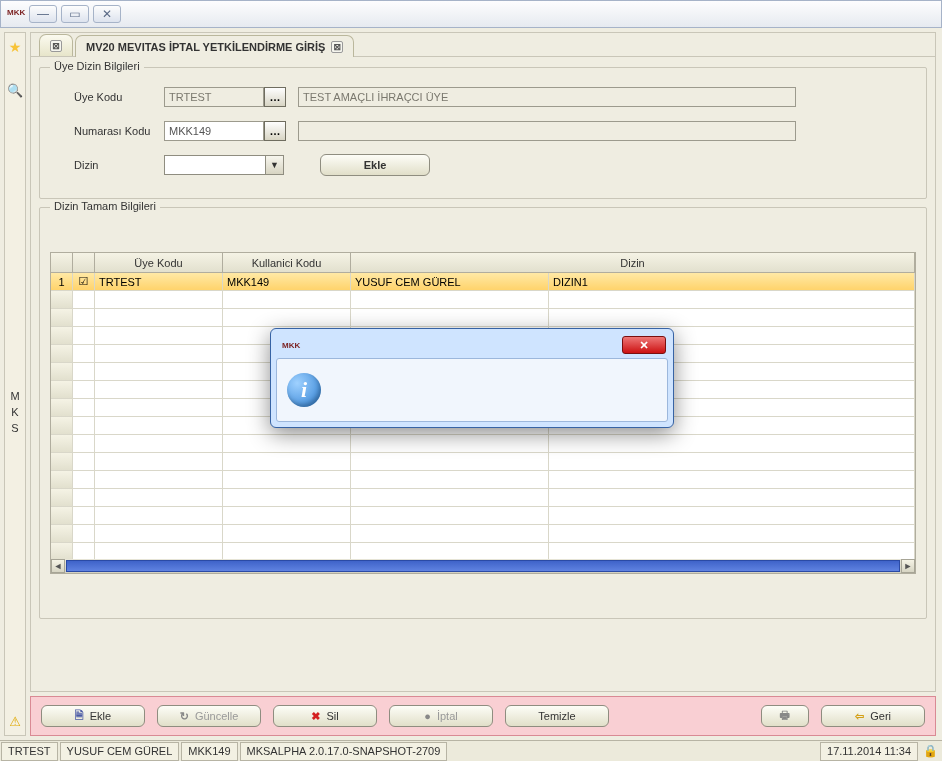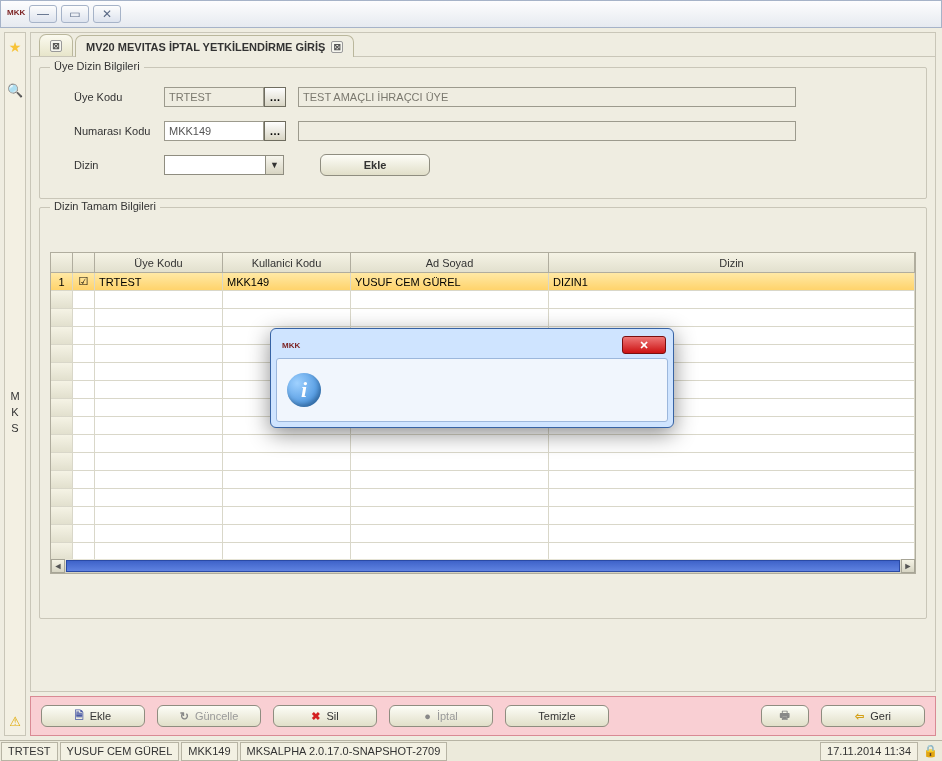--- a/index.html
+++ b/index.html
@@ -240,21 +240,20 @@
       <div class="group" style="padding:10px 6px 6px;">
         <span class="legend">Dizin Tamam Bilgileri</span>
         <div style="height:30px"></div>
 
         <div class="grid">
           <div class="headerrow">
             <div class="hcell" style="width:22px"></div>
             <div class="hcell" style="width:22px"></div>
             <div class="hcell" style="width:128px">Üye Kodu</div>
             <div class="hcell" style="width:128px">Kullanici Kodu</div>
-            <div class="hcell" style="width:198px">Ad Soyad</div>
             <div class="hcell" style="flex:1">Dizin</div>
           </div>
           <div class="body">
             <div class="row sel">
               <div class="rcell rn" style="width:22px">1</div>
               <div class="rcell" style="width:22px;justify-content:center">☑</div>
               <div class="rcell" style="width:128px">TRTEST</div>
               <div class="rcell" style="width:128px">MKK149</div>
               <div class="rcell" style="width:198px">YUSUF CEM GÜREL</div>
               <div class="rcell" style="flex:1">DIZIN1</div>

